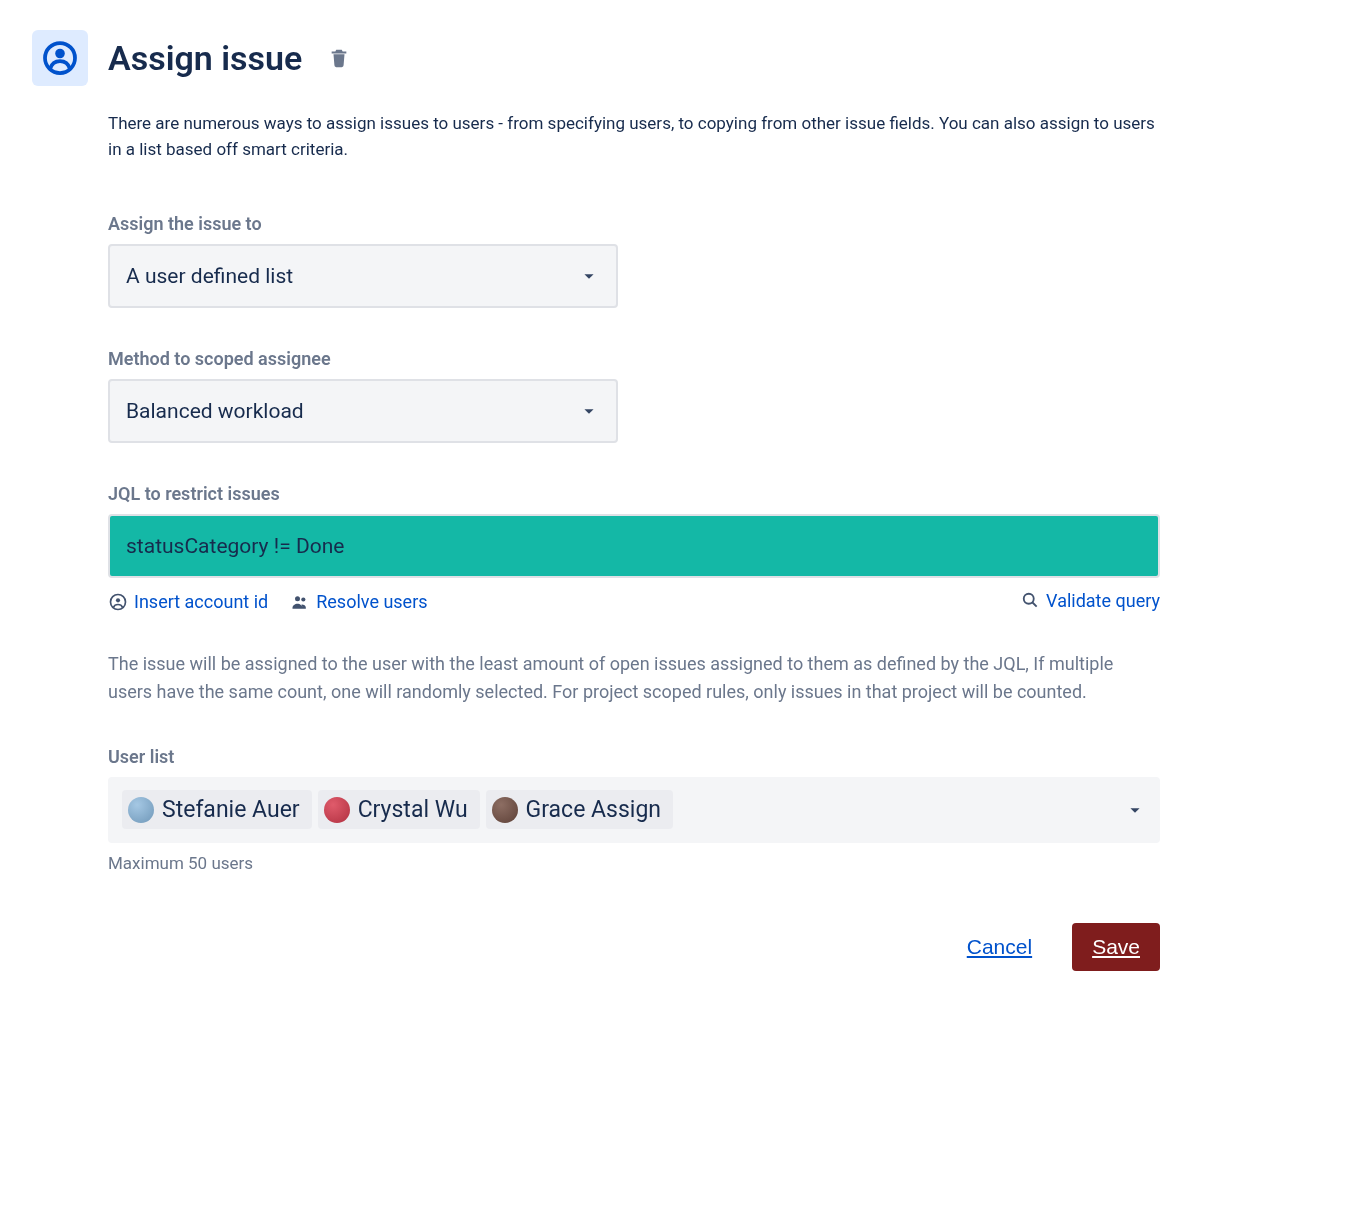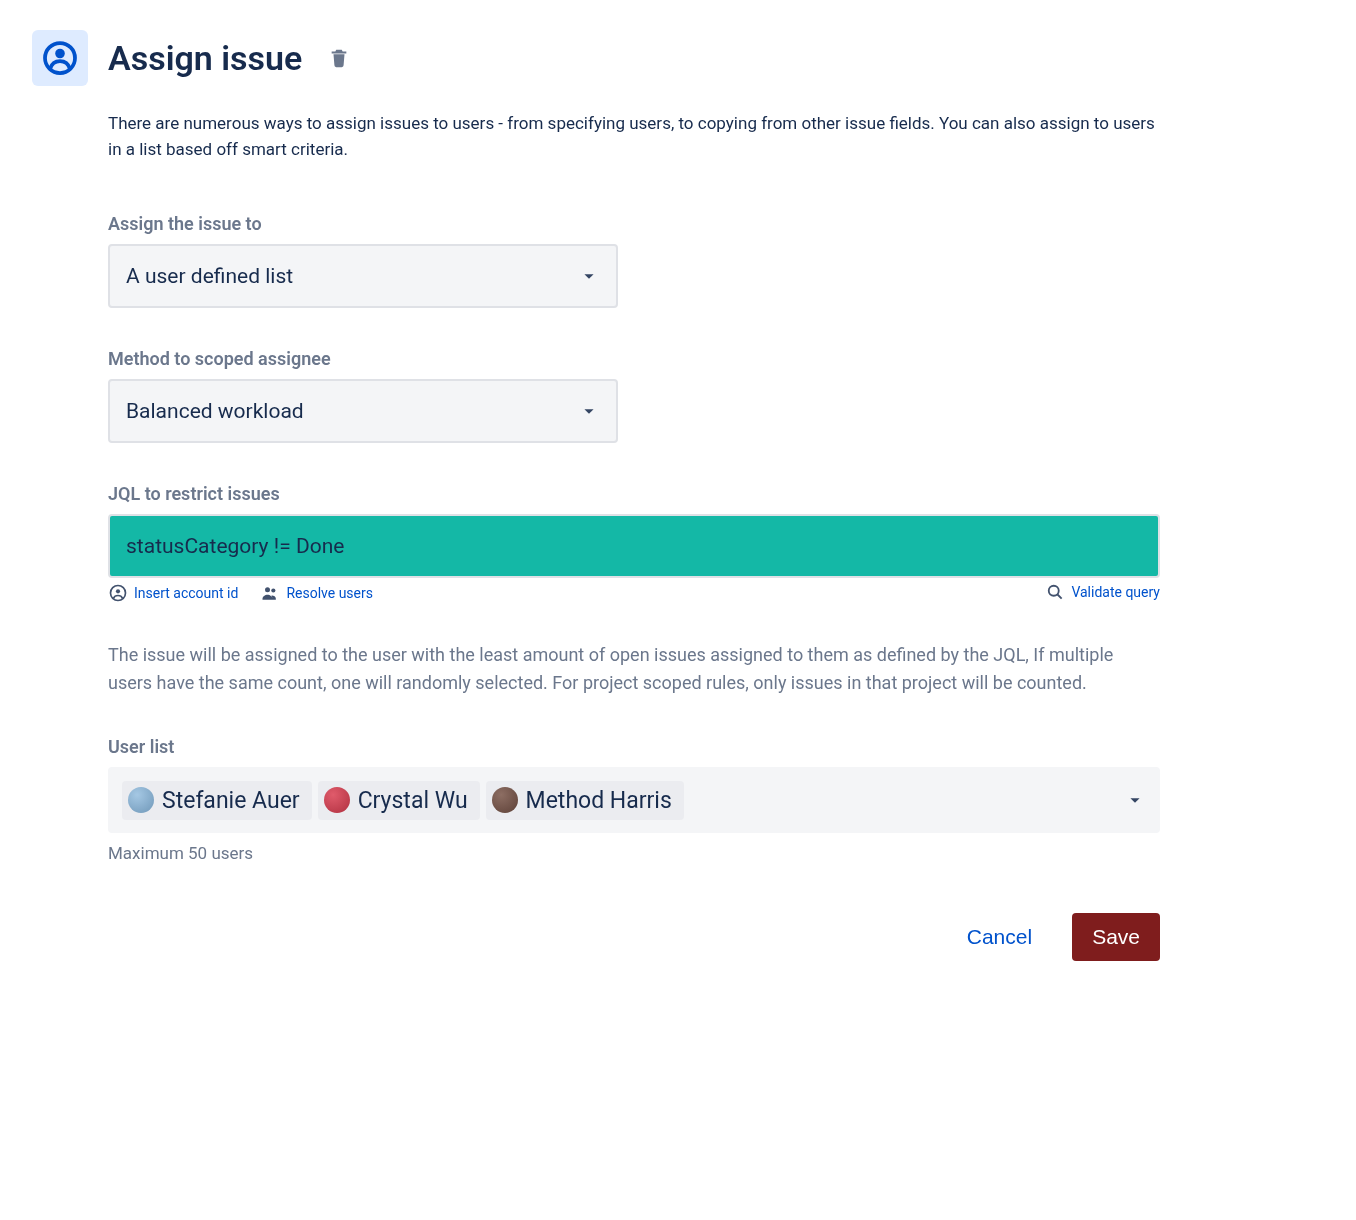--- a/index.html
+++ b/index.html
@@ -84,22 +84,22 @@
     border-radius: 4px;
     padding: 0 16px;
     font-size: 21px;
     color: #172B4D;
     font-family: inherit;
   }
   .jql-actions {
     display: flex;
     justify-content: space-between;
     align-items: center;
-    margin-top: 4px;
-    font-size: 14px;
+    margin-top: 12px;
+    font-size: 18px;
   }
   .link-group { display:flex; gap: 22px; align-items:center; }
   .link-item {
     display: inline-flex; align-items: center; gap: 6px;
     color: #0052CC; cursor: pointer;
     text-decoration: none;
   }
   .link-item .link-icon { color: #42526E; display:inline-flex; }
   .link-item .link-icon svg { width: 20px; height: 20px; }
   .help-text {
@@ -148,20 +148,21 @@
     gap: 20px;
     margin-top: 50px;
   }
   .btn {
     font-size: 21px;
     font-weight: 500;
     border: none;
     border-radius: 4px;
     padding: 12px 20px;
     cursor: pointer;
+    text-decoration: underline;
   }
   .btn-cancel {
     background: transparent;
     color: #0052CC;
   }
   .btn-save {
     background: #7f1d1d;
     color: #fff;
   }
 </style>
@@ -259,21 +260,21 @@
         <span class="user-chip">
             <span class="avatar" style="background: radial-gradient(circle at 35% 30%, rgb(165, 200, 228), rgb(111, 151, 184));"></span>
             <span>Stefanie Auer</span>
           </span>
           <span class="user-chip">
             <span class="avatar" style="background: radial-gradient(circle at 35% 30%, rgb(224, 91, 107), rgb(176, 48, 64));"></span>
             <span>Crystal Wu</span>
           </span>
           <span class="user-chip">
             <span class="avatar" style="background: radial-gradient(circle at 35% 30%, rgb(141, 110, 99), rgb(93, 64, 55));"></span>
-            <span>Method Harris</span>
+            <span>Grace Assign</span>
           </span>
           <svg class="chevron user-list-chevron" viewBox="0 0 24 24" fill="#344563">
             <path d="M7 10l5 5 5-5z"></path>
           </svg>
       </div>
       <div class="hint-text">Maximum 50 users</div>
     </div>
 
     <div class="footer">
       <button class="btn btn-cancel">Cancel</button>

